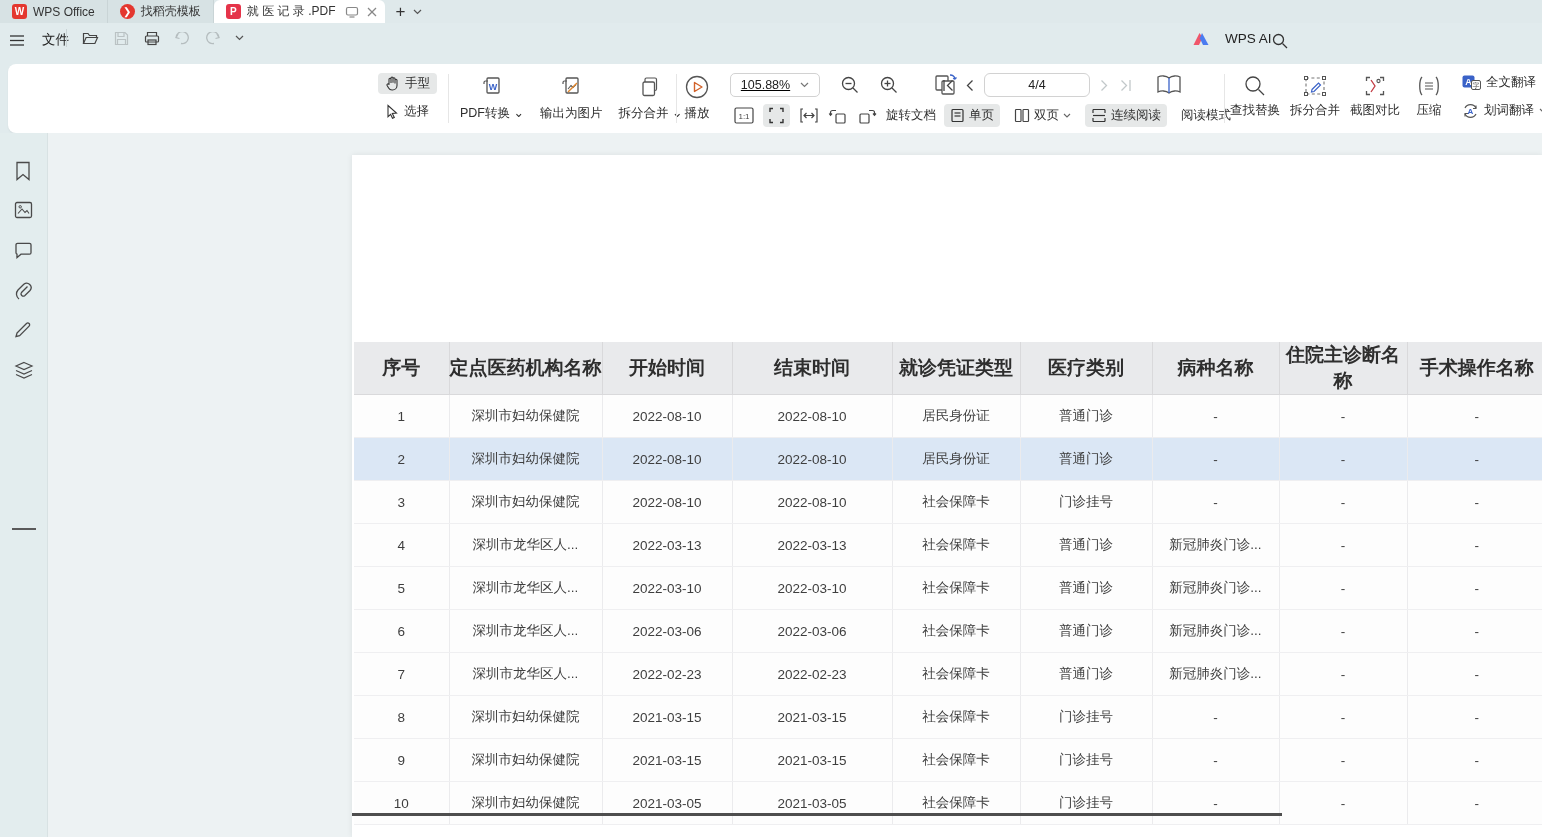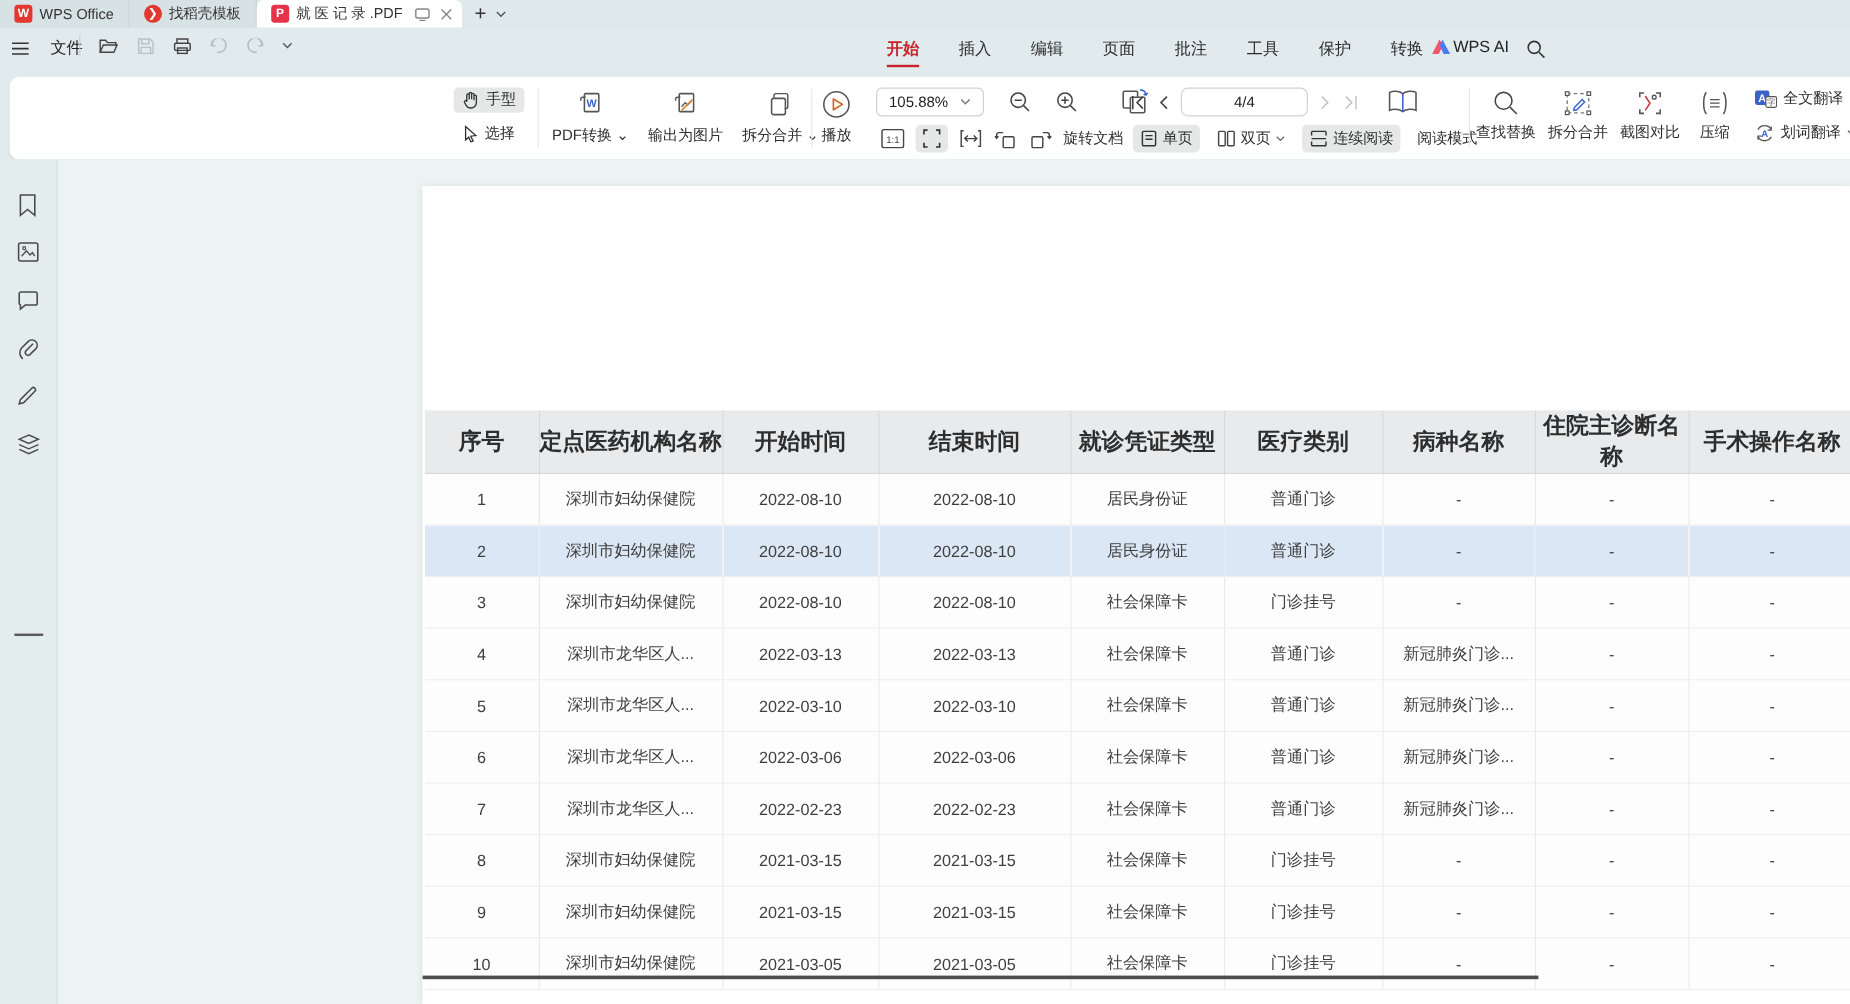--- a/index.html
+++ b/index.html
@@ -22,21 +22,21 @@
   .menubar { position:absolute; left:0; top:23px; width:1542px; height:40px; }
   .file-btn { position:absolute; left:10px; top:8px; display:flex; gap:18px; align-items:center;
     font-size:13.5px; color:#222; }
   .qa-icons { position:absolute; left:66px; top:6px; display:flex; gap:15px; align-items:center; }
   .vline-sm { width:1px; height:18px; background:#c9d3d5; }
   .menus { position:absolute; left:737px; top:6px; display:flex; gap:29px; }
   .menu-item { font-size:13.5px; color:#2b2b2b; padding:3px 2px 6px; position:relative; cursor:default; }
   .menu-item.active { color:#c8232c; font-weight:bold; }
   .menu-item.active::after { content:""; position:absolute; left:2px; right:2px; bottom:0;
     height:2px; background:#c8232c; }
-  .wps-ai { position:absolute; left:1193px; top:8px; display:flex; gap:2px; align-items:center;
+  .wps-ai { position:absolute; left:1193px; top:8px; display:flex; gap:16px; align-items:center;
     font-size:13.5px; color:#222; }
   .menubar .search { position:absolute; left:1272px; top:10px; }
 
   
   .ribbon { position:absolute; left:8px; top:64px; width:1544px; height:69px; background:#fff;
     border-radius:8px; box-shadow:0 1px 2px rgba(0,0,0,.06); }
   .rlabel { font-size:12.5px; color:#2e2e2e; white-space:nowrap; }
   .pill { background:#e6e8e8; border-radius:4px; }
   .vdiv { position:absolute; top:10px; height:49px; width:1px; background:#e6e6e6; }
   .stack2 { position:absolute; display:flex; flex-direction:column; gap:7px; }
@@ -156,30 +156,20 @@
           <path d="M13.7 5.3 A6 6 0 1 0 9 11.5"></path>
       </svg>
     </span>
     <span>
       <svg width="9" height="6" viewBox="0 0 9 6" stroke="#555" fill="none" stroke-width="1.2">
           <polyline points="1,1 4.5,4.5 8,1"></polyline>
         </svg>
     </span>
   </div>
 
-  <nav class="menus">
-      <span class="menu-item active">开始</span>
-      <span class="menu-item">插入</span>
-      <span class="menu-item">编辑</span>
-      <span class="menu-item">页面</span>
-      <span class="menu-item">批注</span>
-      <span class="menu-item">工具</span>
-      <span class="menu-item">保护</span>
-      <span class="menu-item">转换</span>
-    </nav>
 
   <div class="wps-ai">
     <svg width="16" height="14" viewBox="0 0 16 14">
       <polygon points="6.5,1 0.5,13 6,13 9.5,5.5" fill="#f0566a"></polygon>
       <polygon points="9,1 15.5,13 10,13 6.8,6.2" fill="#4a7bf0"></polygon>
     </svg>
     <span>WPS AI</span>
   </div>
 
   <span class="search">
@@ -239,21 +229,21 @@
   <div class="vdiv" style="left:668px;"></div>
 
   <div class="bigbtn" style="position:absolute; left:676px; top:7px;">
     <svg width="26" height="26" viewBox="0 0 26 26">
       <circle cx="13" cy="13" r="10.5" fill="none" stroke="#555" stroke-width="1.3"></circle>
       <polygon points="10.5,8.5 18,13 10.5,17.5" fill="none" stroke="#d2622a" stroke-width="1.4" stroke-linejoin="round"></polygon>
     </svg>
     <span class="rlabel">播放</span>
   </div>
 
-  <div class="rowA" style="left:722px; gap:21px;">
+  <div class="rowA" style="left:722px; gap:21px;text-decoration:underline;">
     <div class="zoombox">
       <span>105.88%</span>
       <svg width="9" height="6" viewBox="0 0 9 6" stroke="#777" fill="none" stroke-width="1.2">
           <polyline points="1,1 4.5,4.5 8,1"></polyline>
         </svg>
     </div>
     <span>
       <svg width="18" height="18" viewBox="0 0 18 18" stroke="#444" fill="none" stroke-width="1.3">
         <circle cx="7.5" cy="7.5" r="6"></circle>
           <line x1="12" y1="12" x2="16.5" y2="16.5"></line>

